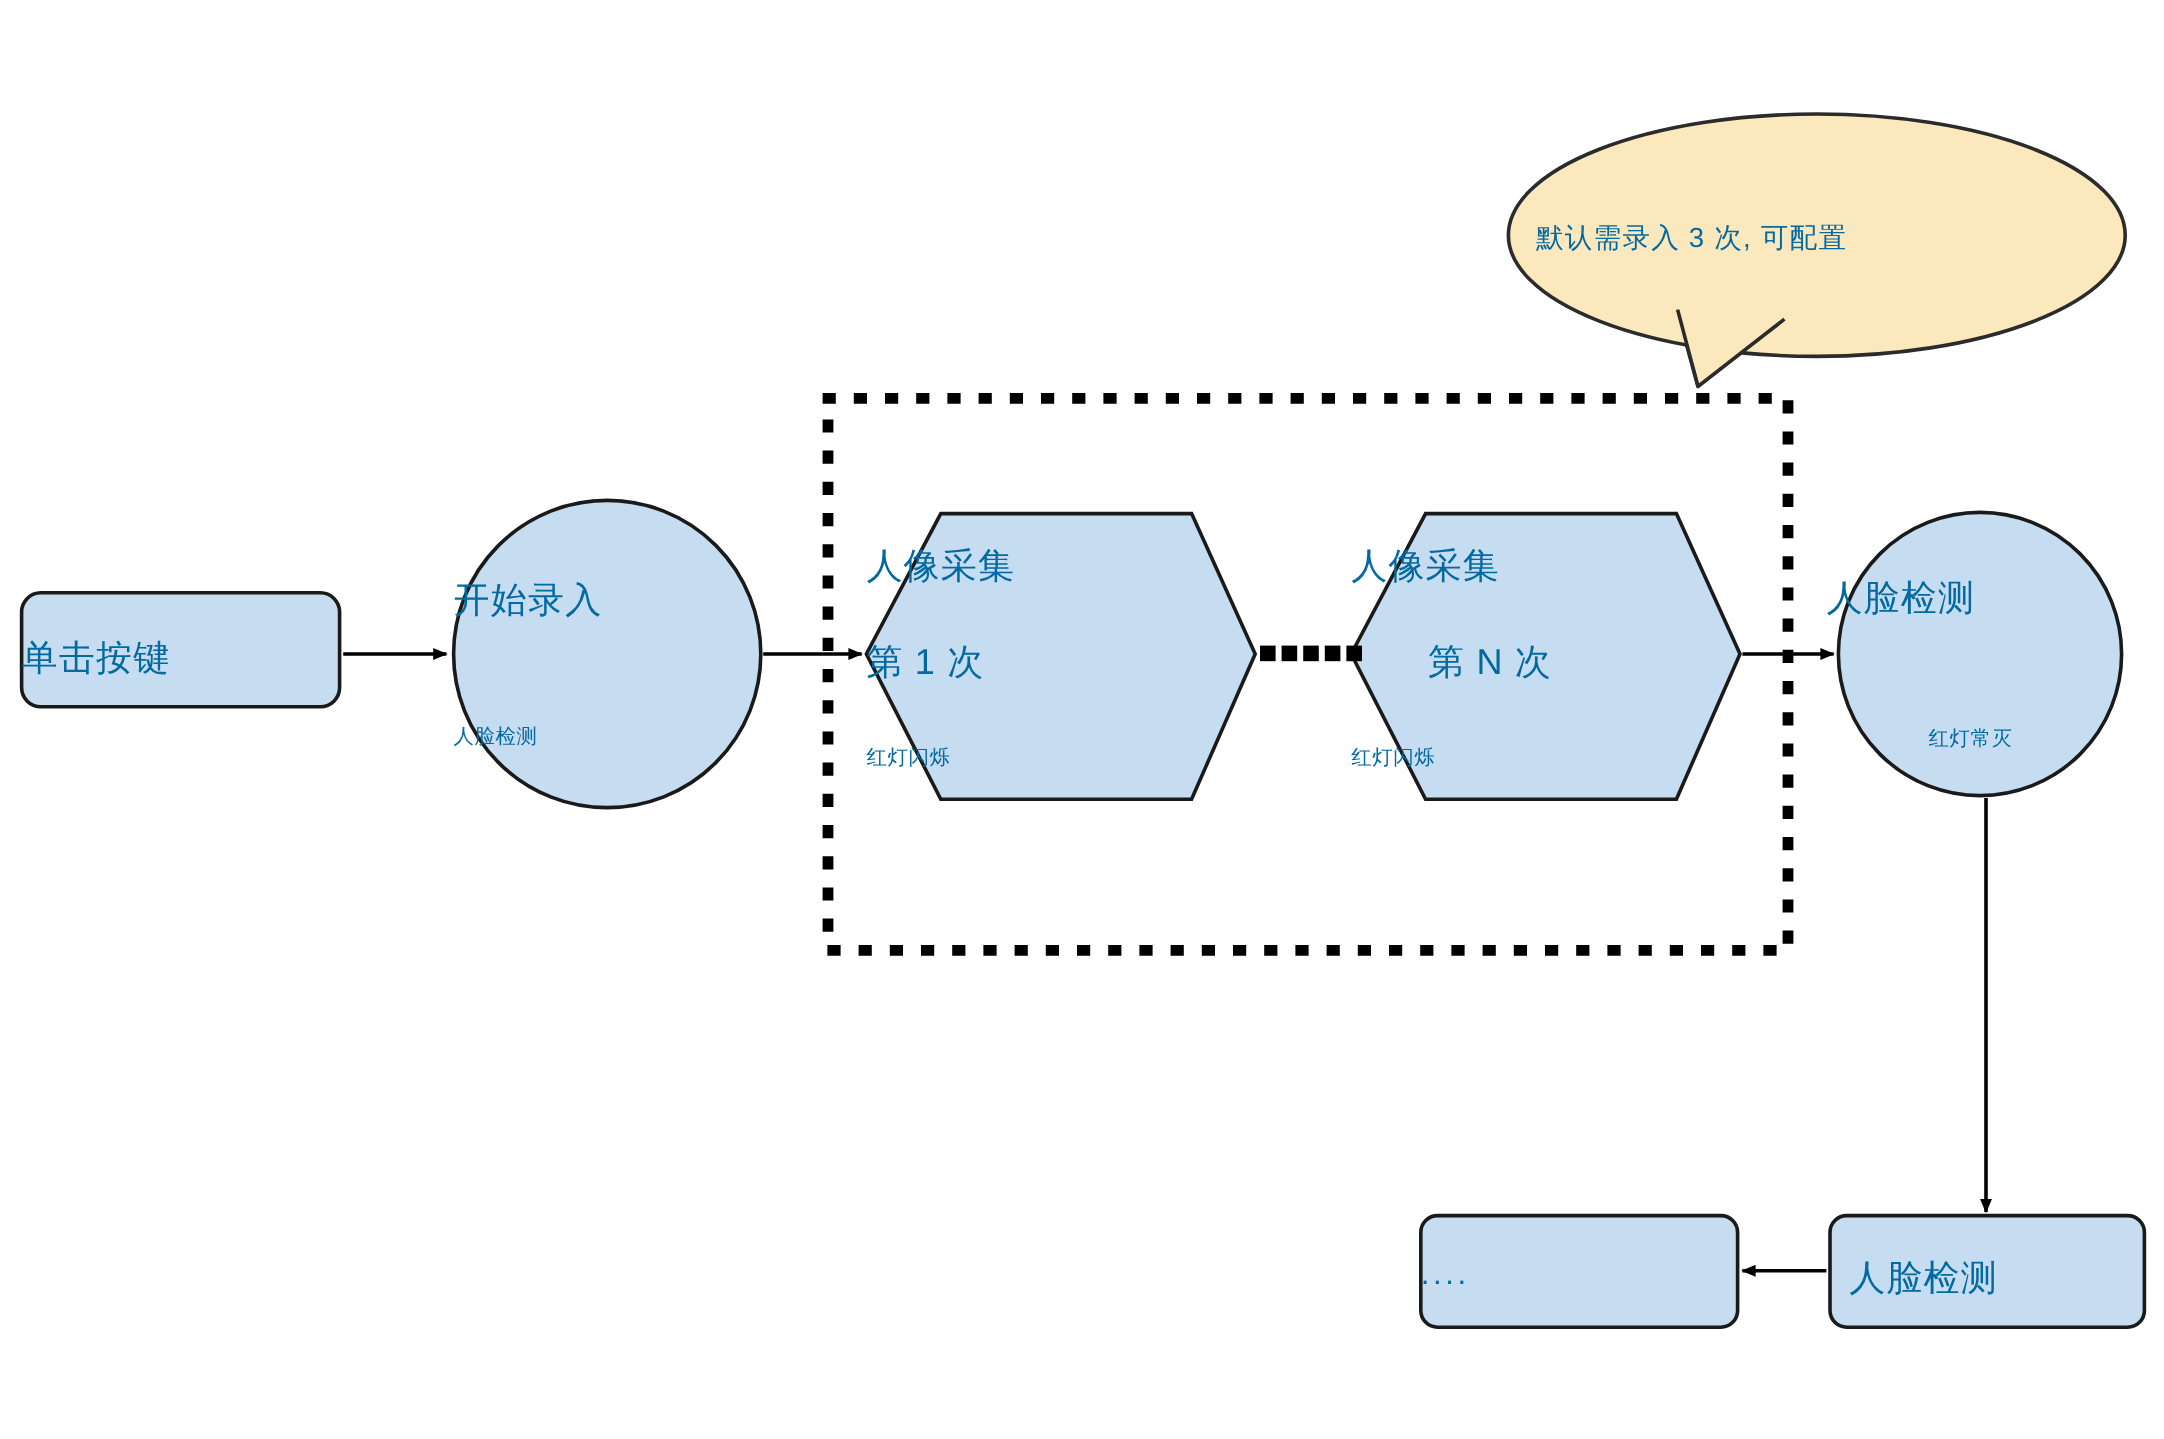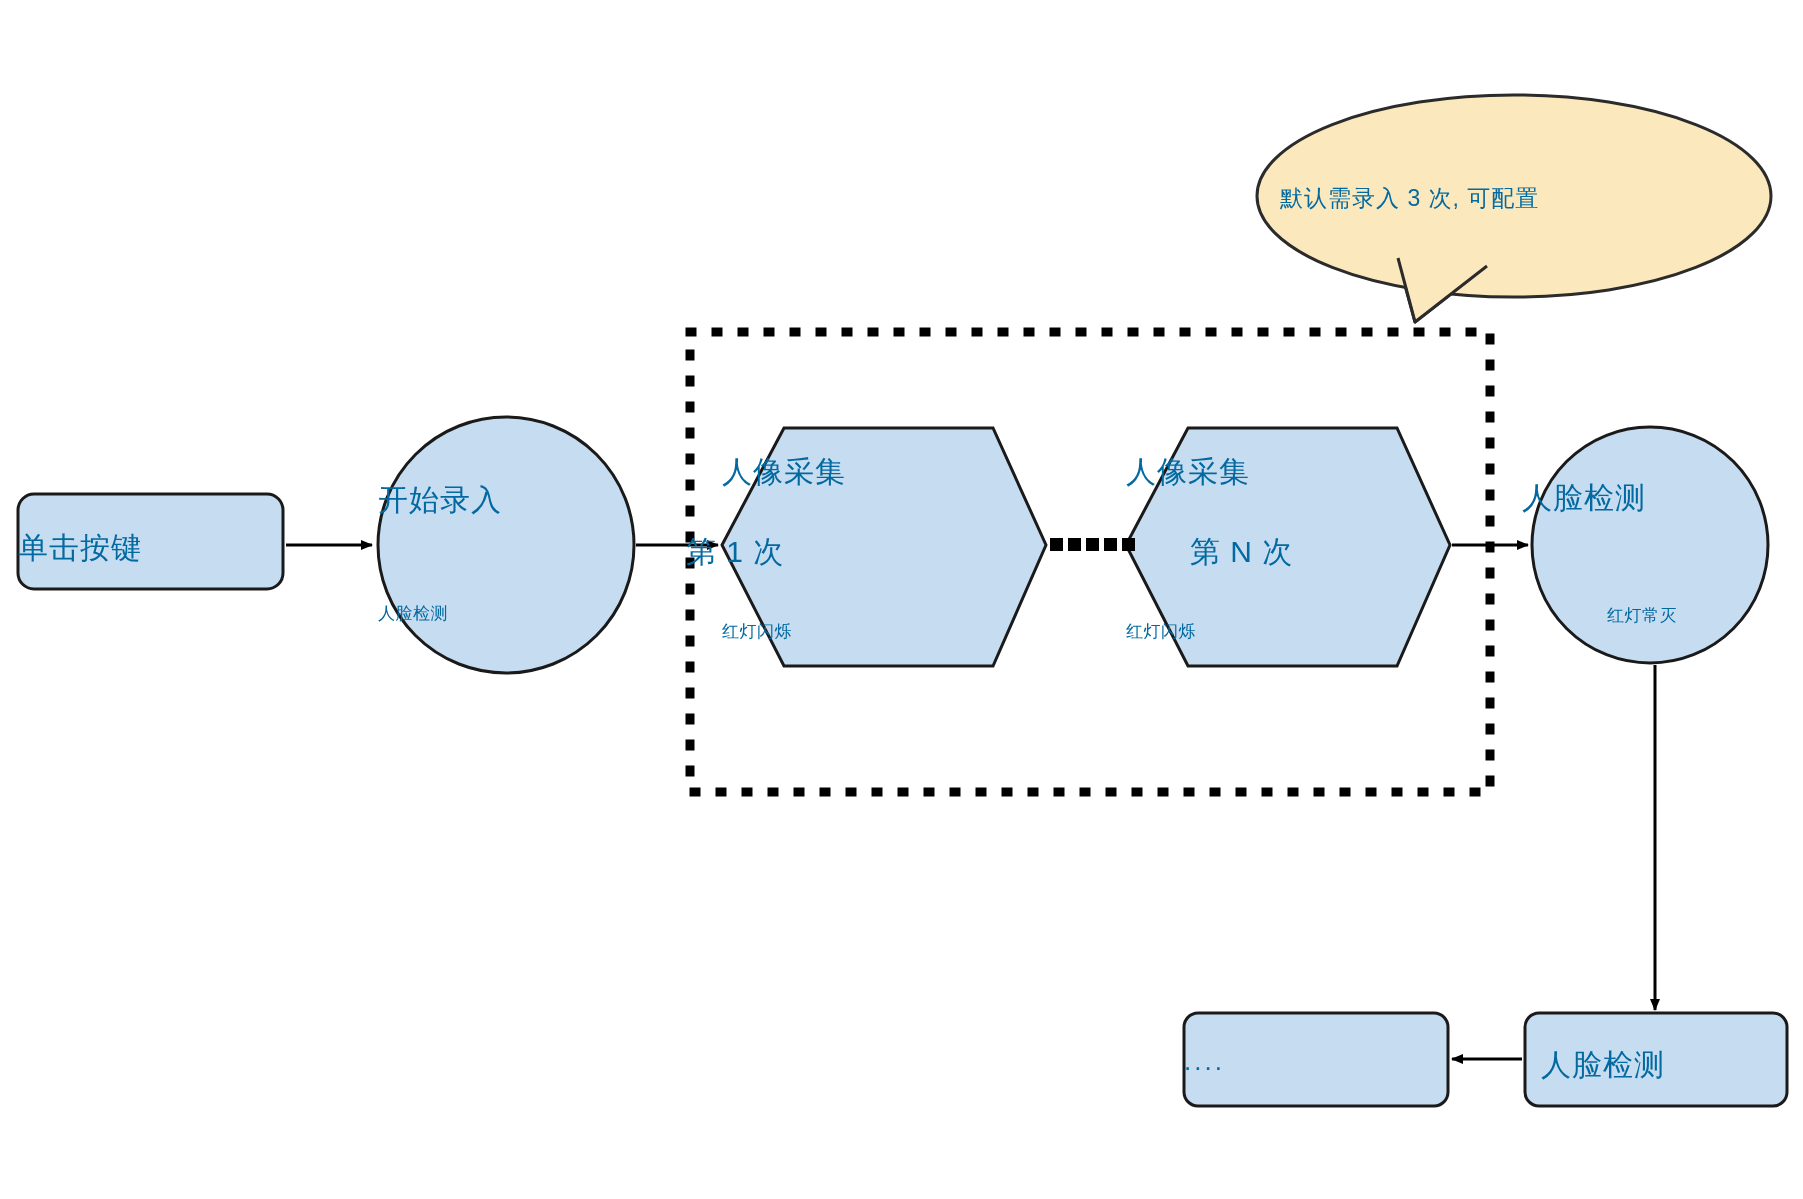--- a/index.html
+++ b/index.html
@@ -102,21 +102,21 @@
     <path d="M1400,262 L1416,320 L1482,270 Z" fill="#fbe8bc" stroke="none"></path>
     <path d="M1398,258 L1415,322 L1487,266" fill="none" stroke="#2b2b2b" stroke-width="3" stroke-linejoin="round"></path>
   </svg>
 
   <div class="node-label label-box" style="left:18px; top:528px; width:265px;">单击按键</div>
 
   <div class="node-label label-main" style="left:378px; top:480px; width:256px;">开始录入</div>
   <div class="node-label label-sub" style="left:378px; top:602px; width:256px;">人脸检测</div>
 
   <div class="node-label label-main" style="left:722px; top:452px; width:324px;">人像采集</div>
-  <div class="node-label label-main" style="left:686px; top:532px; width:324px;">第 1 次</div>
+  <div class="node-label label-main" style="left:722px; top:532px; width:324px;">第 1 次</div>
   <div class="node-label label-sub" style="left:722px; top:620px; width:324px;">红灯闪烁</div>
 
   <div class="node-label label-main" style="left:1126px; top:452px; width:324px;">人像采集</div>
   <div class="node-label label-main" style="left:1190px; top:532px; width:324px;">第 N 次</div>
   <div class="node-label label-sub" style="left:1126px; top:620px; width:324px;">红灯闪烁</div>
 
   <div class="node-label label-main" style="left:1522px; top:478px; width:256px;">人脸检测</div>
   <div class="node-label label-sub" style="left:1607px; top:604px; width:256px;font-family:Liberation Mono, monospace;">红灯常灭</div>
 
   <div class="node-label label-box" style="left:1525px; top:1045px; width:262px;margin-left:16px;">人脸检测</div>

